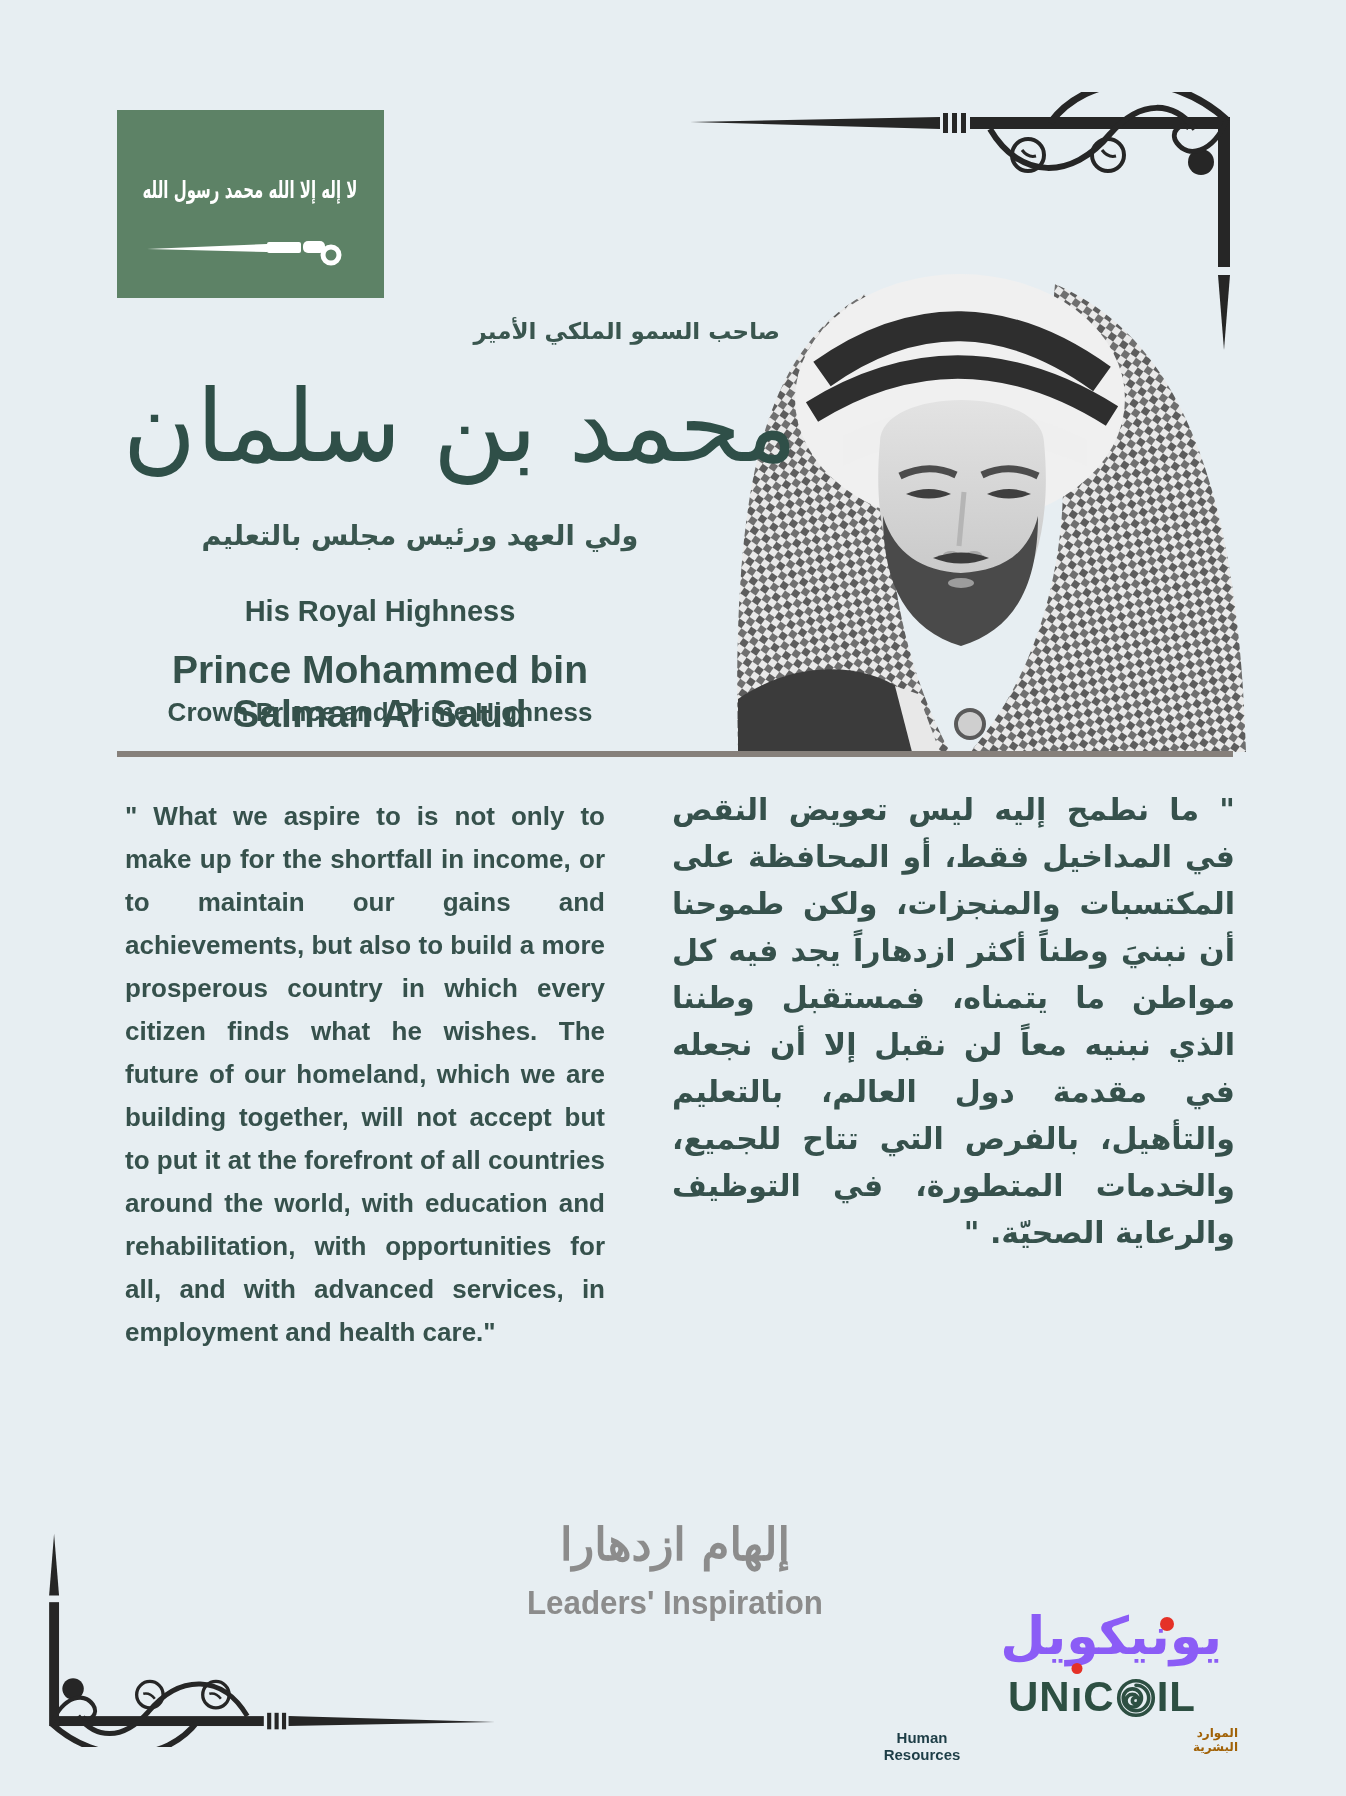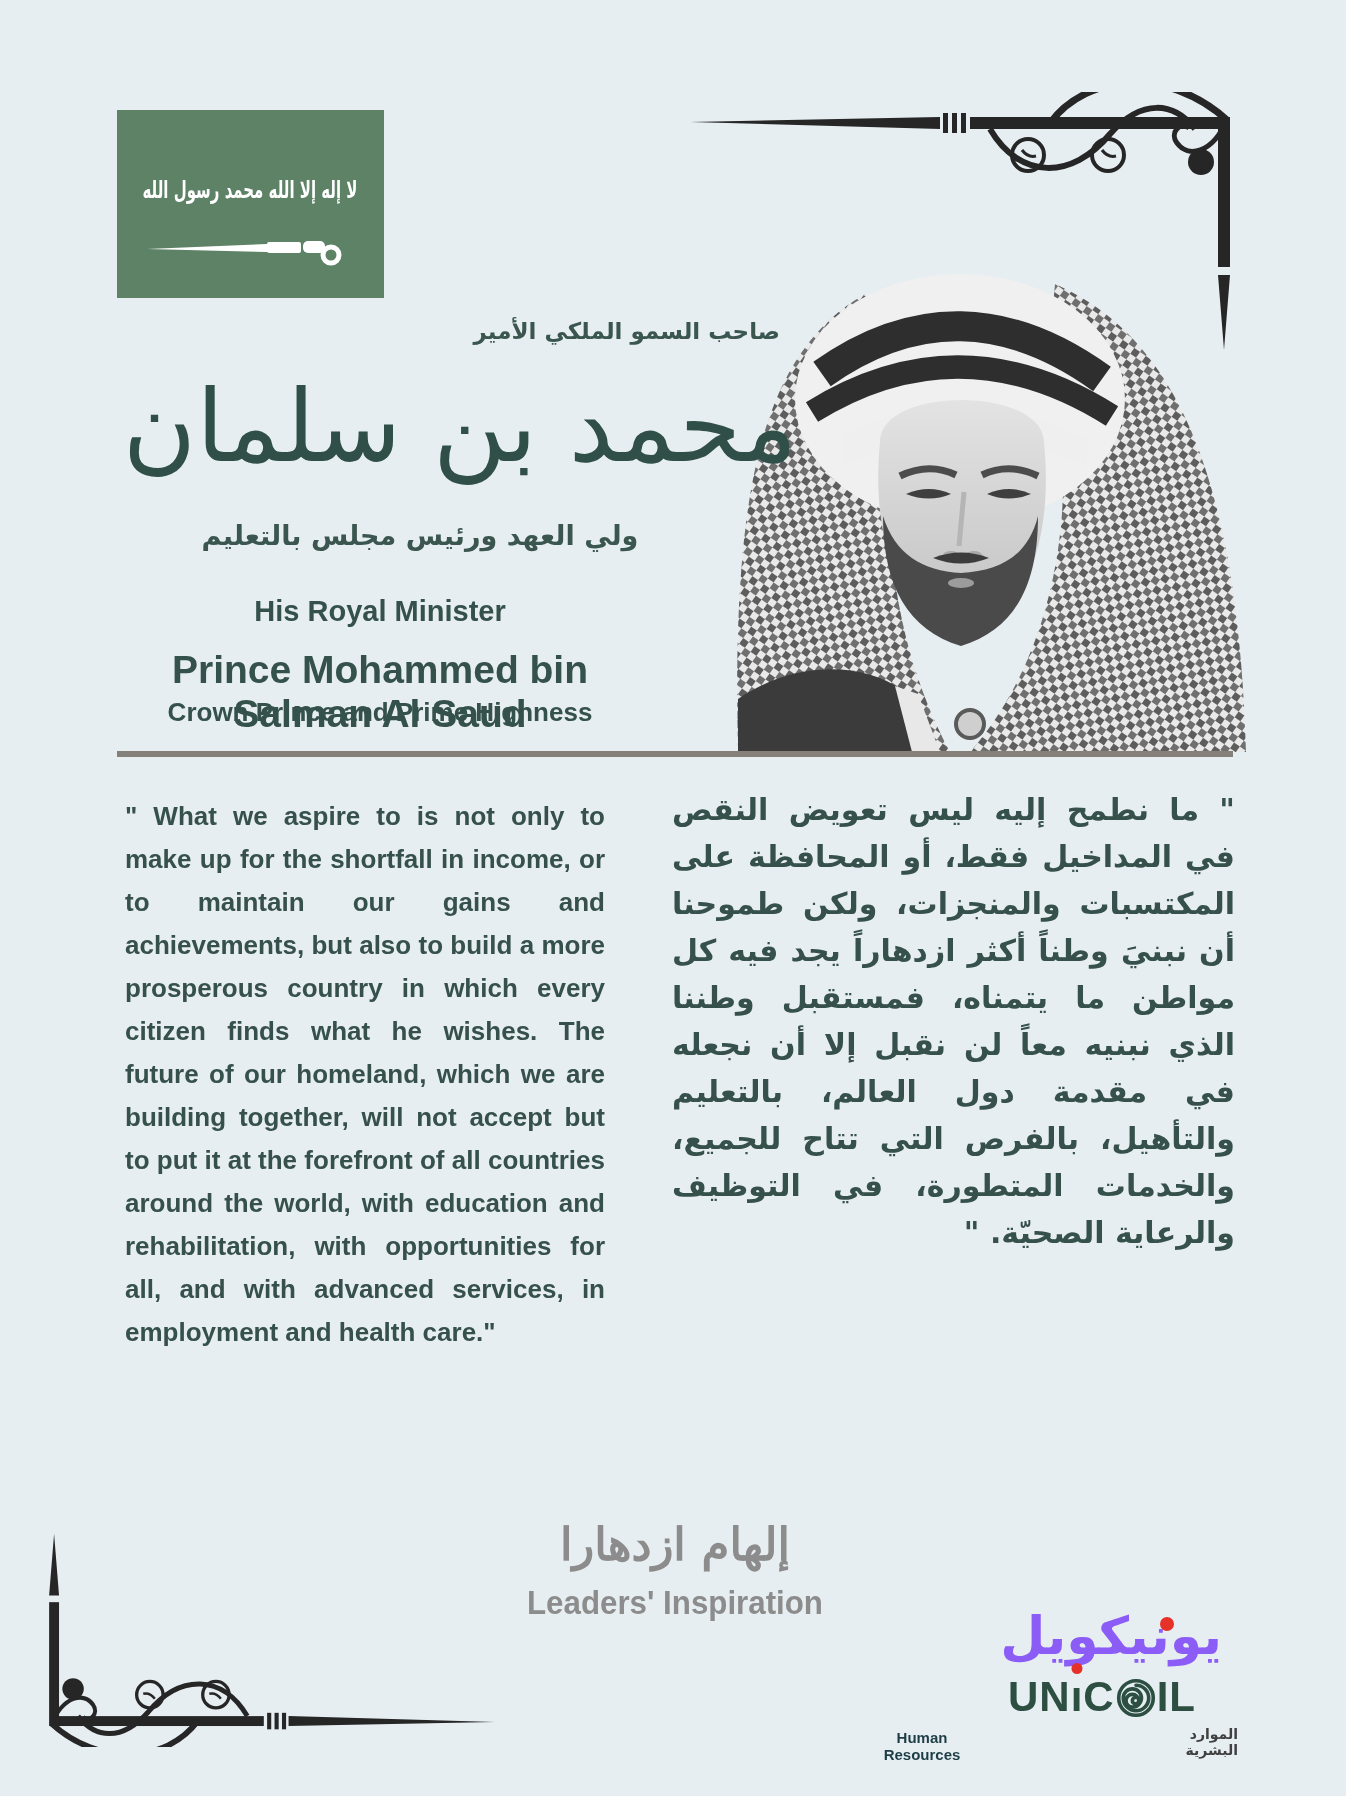--- a/index.html
+++ b/index.html
@@ -68,22 +68,22 @@
     background:#e53127;}
   .logo-en{left:1008px;top:1676px;display:flex;align-items:flex-end;
     color:#2d4f42;font-weight:bold;font-size:42px;letter-spacing:1px;line-height:1;}
   .logo-en .seg{display:inline-block;}
   .seg-i{position:relative;}
   .seg-i .idot{position:absolute;left:50%;top:-13px;transform:translateX(-50%);
     width:11px;height:11px;border-radius:50%;background:#e53127;}
   .logo-en svg{display:block;width:40px;height:40px;margin:0 1px;}
   .logo-hr-en{left:862px;top:1729px;width:120px;font-size:15px;font-weight:bold;
     color:#1d3d46;text-align:center;}
-  .logo-hr-ar{left:1148px;top:1726px;width:90px;font-size:14px;font-weight:bold;
-    color:#404040;text-align:right;direction:rtl;
+  .logo-hr-ar{left:1148px;top:1726px;width:90px;font-size:12px;font-weight:bold;
+    color:#a16207;text-align:right;direction:rtl;
     font-family:"DejaVu Sans", sans-serif;}
 </style>
 </head>
 <body>
 
 <div class="abs flag">
   <svg viewBox="0 0 267 188">
     <rect width="267" height="188" fill="#5d8266"></rect>
     <text x="133" y="88" text-anchor="middle" fill="#ffffff" font-family="DejaVu Sans, sans-serif" font-size="24" font-weight="bold" direction="rtl" textLength="215" lengthAdjust="spacingAndGlyphs">لا إله إلا الله محمد رسول الله</text>
     <g fill="#ffffff">
@@ -161,21 +161,21 @@
       <path d="M98,528 L98,475 C155,436 222,438 262,466 L300,528 Z" fill="#3b3b3b"></path>
       <path d="M255,462 L272,528 L300,528 L278,470 Z" fill="#e8e8e8"></path>
       <circle cx="330" cy="500" r="14" fill="#cfcfcf" stroke="#5a5a5a" stroke-width="4"></circle>
     </g>
   </svg>
 </div>
 
 <div class="abs ar t-small-ar">صاحب السمو الملكي الأمير</div>
 <div class="abs ar t-name">محمد بن سلمان</div>
 <div class="abs ar t-sub-ar">ولي العهد ورئيس مجلس بالتعليم</div>
-<div class="abs t-en1">His Royal Minister</div>
+<div class="abs t-en1">His Royal Highness</div>
 <div class="abs t-en2">Prince Mohammed bin Salman Al Saud</div>
 <div class="abs t-en3">Crown Prince and Prime Highness</div>
 
 <div class="abs divider"></div>
 
 <div class="abs quote-en">" What we aspire to is not only to make up for the shortfall in income, or to maintain our gains and achievements, but also to build a more prosperous country in which every citizen finds what he wishes. The future of our homeland, which we are building together, will not accept but to put it at the forefront of all countries around the world, with education and rehabilitation, with opportunities for all, and with advanced services, in employment and health care."</div>
 <div class="abs quote-ar">" ما نطمح إليه ليس تعويض النقص في المداخيل فقط، أو المحافظة على المكتسبات والمنجزات، ولكن طموحنا أن نبنيَ وطناً أكثر ازدهاراً يجد فيه كل مواطن ما يتمناه، فمستقبل وطننا الذي نبنيه معاً لن نقبل إلا أن نجعله في مقدمة دول العالم، بالتعليم والتأهيل، بالفرص التي تتاح للجميع، والخدمات المتطورة، في التوظيف والرعاية الصحيّة. "</div>
 
 <div class="abs camp-ar">إلهام ازدهارا</div>
 <div class="abs camp-en">Leaders' Inspiration</div>

